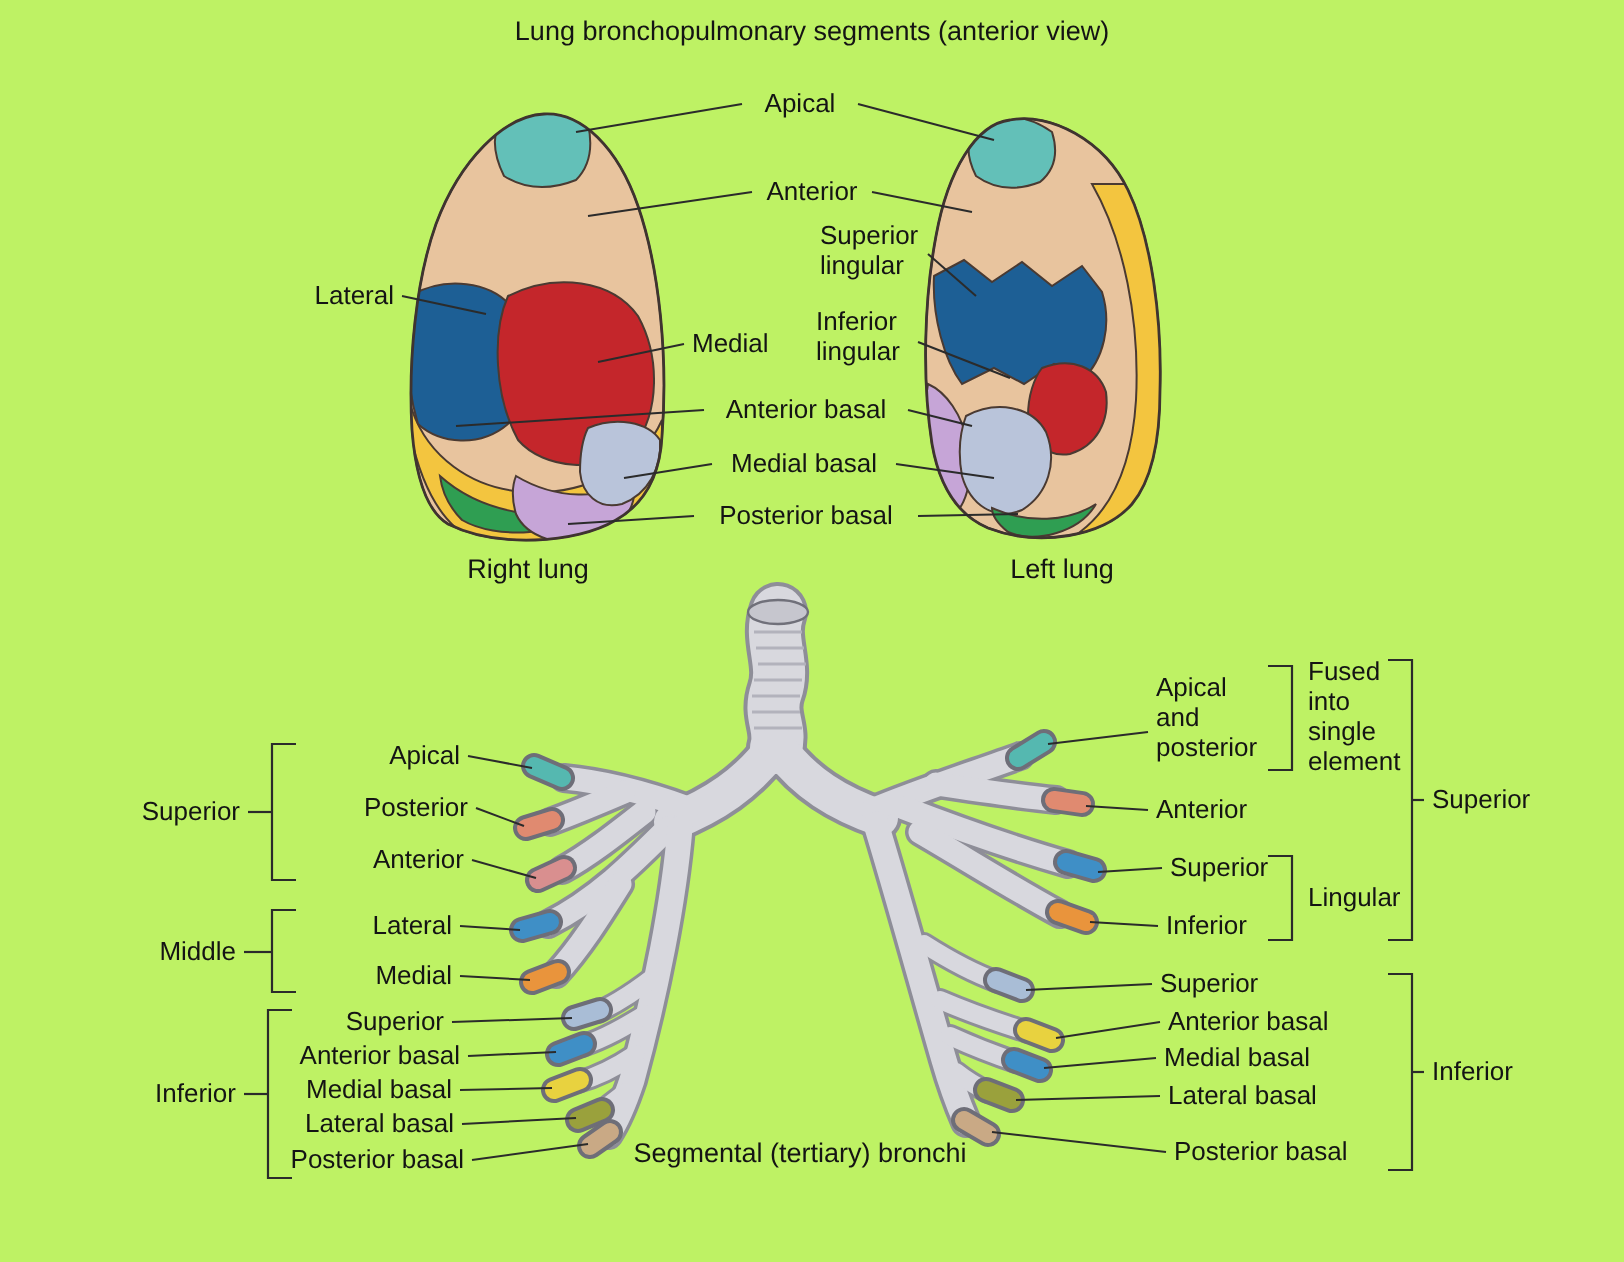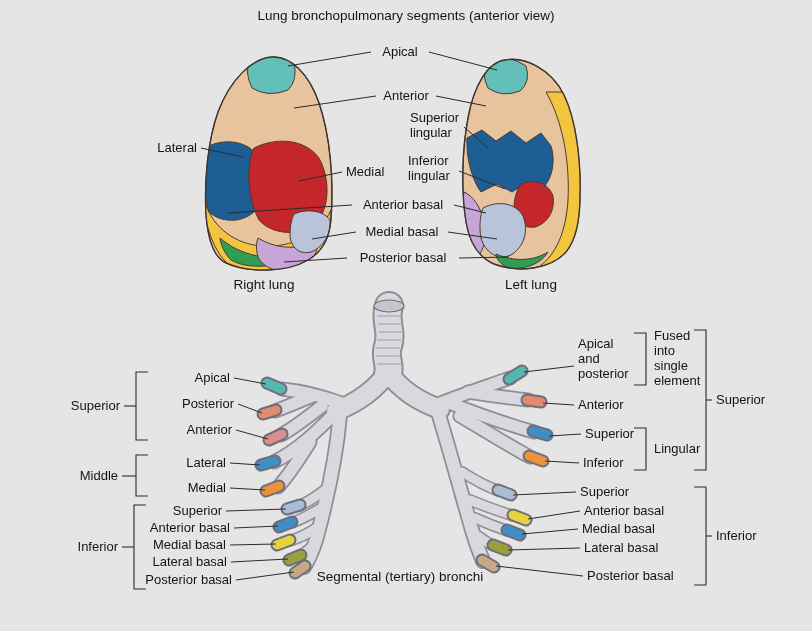--- a/index.html
+++ b/index.html
@@ -1,16 +1,16 @@
 <!DOCTYPE html>
 <html><head>
 <meta charset="utf-8">
 <style>
   html,body{margin:0;padding:0;background:#ffffff}
-  .figure{position:relative;width:812px;height:631px;background:#e5e5e5;font-family:"Liberation Sans",sans-serif;overflow:hidden}
+  .figure{position:relative;width:812px;height:631px;background:#bef264;font-family:"Liberation Sans",sans-serif;overflow:hidden}
   svg text{font-family:"Liberation Sans",sans-serif;font-size:13px;fill:#141414}
   .title-text{font-size:13.5px}
   .caption-text{font-size:13.5px}
   .leader{stroke:#2b2b2b;stroke-width:1;fill:none}
   .bracket{stroke:#2b2b2b;stroke-width:1.1;fill:none}
   .outline{fill:none;stroke:#3f3430;stroke-width:1.4}
   .seg{stroke:#4a3a32;stroke-width:1}
   .tube-o{fill:none;stroke:#8e8e98;stroke-linecap:round;stroke-linejoin:round}
   .tube-i{fill:none;stroke:#d8d8de;stroke-linecap:round;stroke-linejoin:round}
   .rib{stroke:#b2b2bc;stroke-width:1.5}

